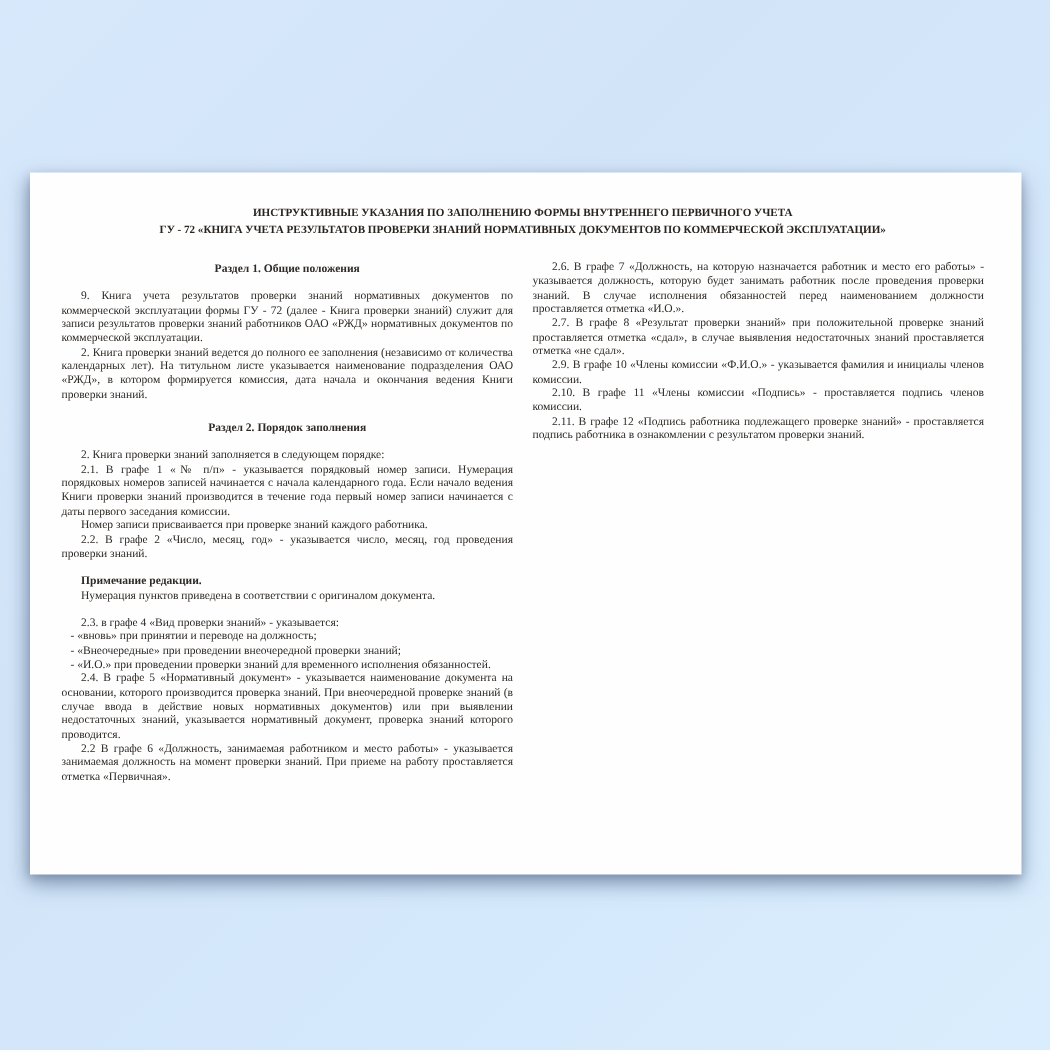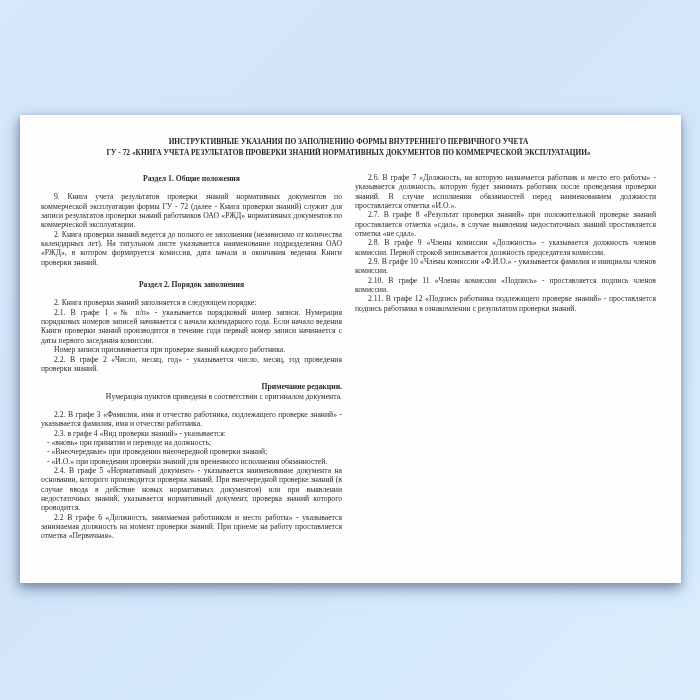--- a/index.html
+++ b/index.html
@@ -37,21 +37,21 @@
   .cols {
     display: flex;
     gap: 13px;
   }
   .col {
     flex: 1 1 0;
     min-width: 0;
     font-size: 7.7px;
     line-height: 9.35px;
   }
-  .blk { margin: 0; text-align: right; }
+  .blk { margin: 0; }
   .blk.heading {
     font-weight: bold;
     text-align: center;
     margin: 13px 0 9px 0;
   }
   .blk.heading:first-child { margin-top: 1px; }
   .blk.p {
     text-align: justify;
     text-indent: 13px;
   }
@@ -83,31 +83,29 @@
           <p class="blk heading">Раздел 1. Общие положения</p>
           <p class="blk p">9. Книга учета результатов проверки знаний нормативных документов по коммерческой эксплуатации формы ГУ - 72 (далее - Книга проверки знаний) служит для записи результатов проверки знаний работников ОАО «РЖД» нормативных документов по коммерческой эксплуатации.</p>
           <p class="blk p">2. Книга проверки знаний ведется до полного ее заполнения (независимо от количества календарных лет). На титульном листе указывается наименование подразделения ОАО «РЖД», в котором формируется комиссия, дата начала и окончания ведения Книги проверки знаний.</p>
           <p class="blk heading">Раздел 2. Порядок заполнения</p>
           <p class="blk p">2. Книга проверки знаний заполняется в следующем порядке:</p>
           <p class="blk p">2.1. В графе 1 «№ п/п» - указывается порядковый номер записи. Нумерация порядковых номеров записей начинается с начала календарного года. Если начало ведения Книги проверки знаний производится в течение года первый номер записи начинается с даты первого заседания комиссии.</p>
           <p class="blk p">Номер записи присваивается при проверке знаний каждого работника.</p>
           <p class="blk p">2.2. В графе 2 «Число, месяц, год» - указывается число, месяц, год проведения проверки знаний.</p>
           <p class="blk p-bold">Примечание редакции.</p>
           <p class="blk p-italic">Нумерация пунктов приведена в соответствии с оригиналом документа.</p>
-          <p class="blk p">2.2. В графе 3 «Фамилия, имя и отчество работника, подлежащего проверке знаний» - указывается фамилия, имя и отчество работника.</p>
           <p class="blk p">2.3. в графе 4 «Вид проверки знаний» - указывается:</p>
           <p class="blk li">- «вновь» при принятии и переводе на должность;</p>
           <p class="blk li">- «Внеочередные» при проведении внеочередной проверки знаний;</p>
           <p class="blk li">- «И.О.» при проведении проверки знаний для временного исполнения обязанностей.</p>
           <p class="blk p">2.4. В графе 5 «Нормативный документ» - указывается наименование документа на основании, которого производится проверка знаний. При внеочередной проверке знаний (в случае ввода в действие новых нормативных документов) или при выявлении недостаточных знаний, указывается нормативный документ, проверка знаний которого проводится.</p>
           <p class="blk p">2.2 В графе 6 «Должность, занимаемая работником и место работы» - указывается занимаемая должность на момент проверки знаний. При приеме на работу проставляется отметка «Первичная».</p>
         </div>
       <div class="col">
           <p class="blk p">2.6. В графе 7 «Должность, на которую назначается работник и место его работы» - указывается должность, которую будет занимать работник после проведения проверки знаний. В случае исполнения обязанностей перед наименованием должности проставляется отметка «И.О.».</p>
           <p class="blk p">2.7. В графе 8 «Результат проверки знаний» при положительной проверке знаний проставляется отметка «сдал», в случае выявления недостаточных знаний проставляется отметка «не сдал».</p>
-          <p class="blk p">2.8. В графе 9 «Члены комиссии «Должность» - указывается должность членов комиссии. Первой строкой записывается должность председателя комиссии.</p>
           <p class="blk p">2.9. В графе 10 «Члены комиссии «Ф.И.О.» - указывается фамилия и инициалы членов комиссии.</p>
           <p class="blk p">2.10. В графе 11 «Члены комиссии «Подпись» - проставляется подпись членов комиссии.</p>
           <p class="blk p">2.11. В графе 12 «Подпись работника подлежащего проверке знаний» - проставляется подпись работника в ознакомлении с результатом проверки знаний.</p>
         </div>
     </div>
   </div>
 </div>
 
 </body></html>

